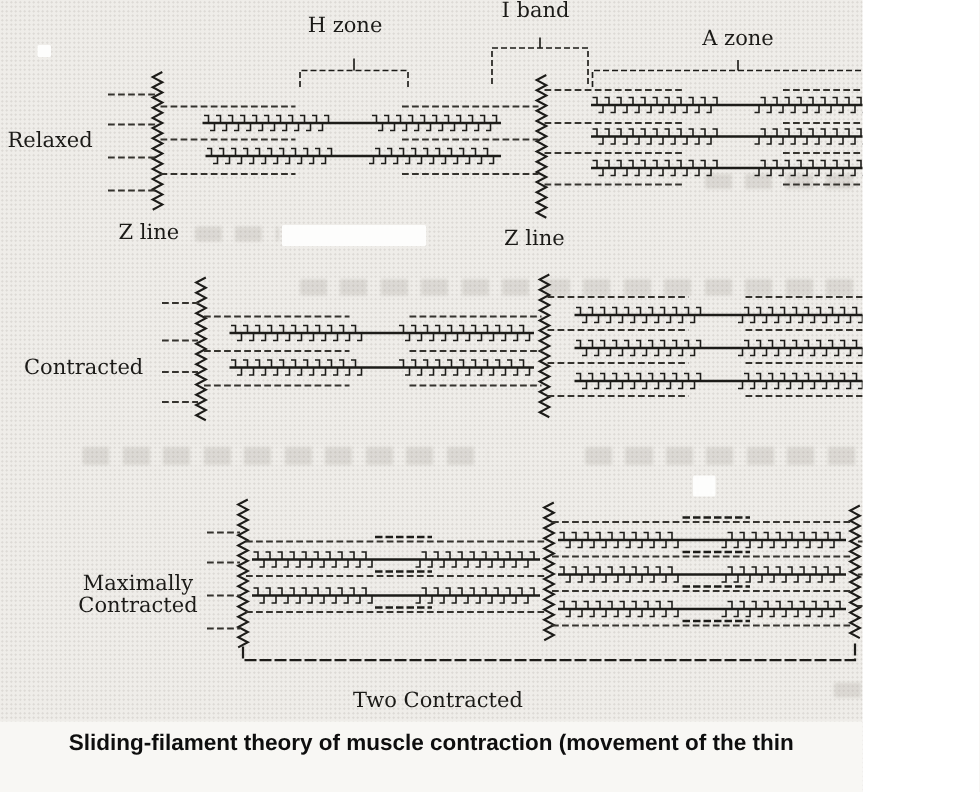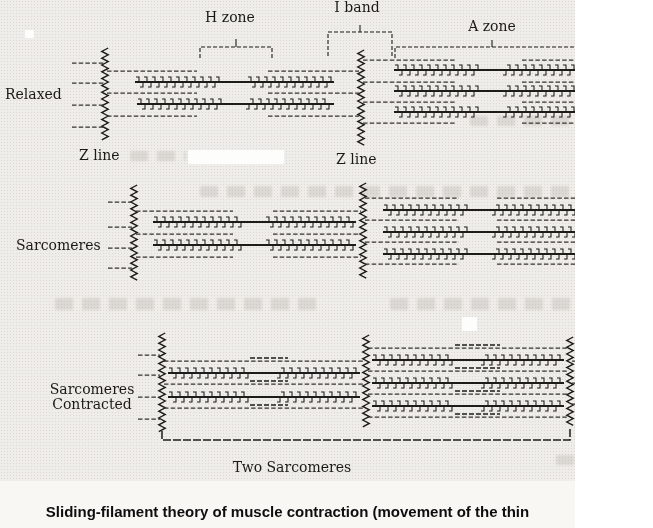--- a/index.html
+++ b/index.html
@@ -21,21 +21,21 @@
     position:absolute;z-index:3;
     color:#1b1a17;font-size:14px;line-height:1.08;
     white-space:nowrap;
     text-align:right;
   }
   .lbl.center{text-align:center;white-space:normal;}
   .caption{
     position:absolute;left:0;right:0;top:485px;z-index:3;
     text-align:center;color:#0e0e0e;
     font-family:"Liberation Sans", sans-serif;
-    font-weight:bold;font-size:15px;line-height:1.4;margin-top:16px;
+    font-weight:bold;font-size:15px;line-height:1.4;
   }
   .whiteout{position:absolute;background:#fdfdfc;z-index:4;border-radius:1px;}
   .smudge{
     position:absolute;z-index:1;height:10px;border-radius:2px;
     background:repeating-linear-gradient(90deg, rgba(125,118,108,.55) 0 18px, transparent 18px 27px);
     filter:blur(1.1px);opacity:.3;
   }
 </style>
 </head>
 <body>
@@ -171,23 +171,23 @@
 
   <div class="lbl center" style="left:195px;top:10px;width:70px;">H zone</div>
   <div class="lbl center" style="left:324px;top:0px;width:66px;">I band</div>
   <div class="lbl center" style="left:457px;top:19px;width:70px;">A zone</div>
 
   <div class="lbl" style="left:5px;top:87px;">Relaxed</div>
   <div class="lbl" style="left:79px;top:148px;">Z line</div>
   <div class="lbl" style="left:336px;top:152px;">Z line</div>
   <div class="lbl" style="left:596px;top:146px;">Z line</div>
 
-  <div class="lbl" style="left:16px;top:238px;">Sarcomeres</div>
+  <div class="lbl" style="left:16px;top:238px;">Contracted</div>
 
-  <div class="lbl center" style="left:44px;top:382px;width:96px;">Sarcomeres Contracted</div>
+  <div class="lbl center" style="left:44px;top:382px;width:96px;">Maximally Contracted</div>
 
-  <div class="lbl center" style="left:221px;top:460px;width:142px;">Two Sarcomeres</div>
+  <div class="lbl center" style="left:221px;top:460px;width:142px;">Two Contracted</div>
 
   <div class="caption">
     <div>Sliding-filament theory of muscle contraction (movement of the thin</div>
   </div>
 
 </div>
 
 </body></html>

